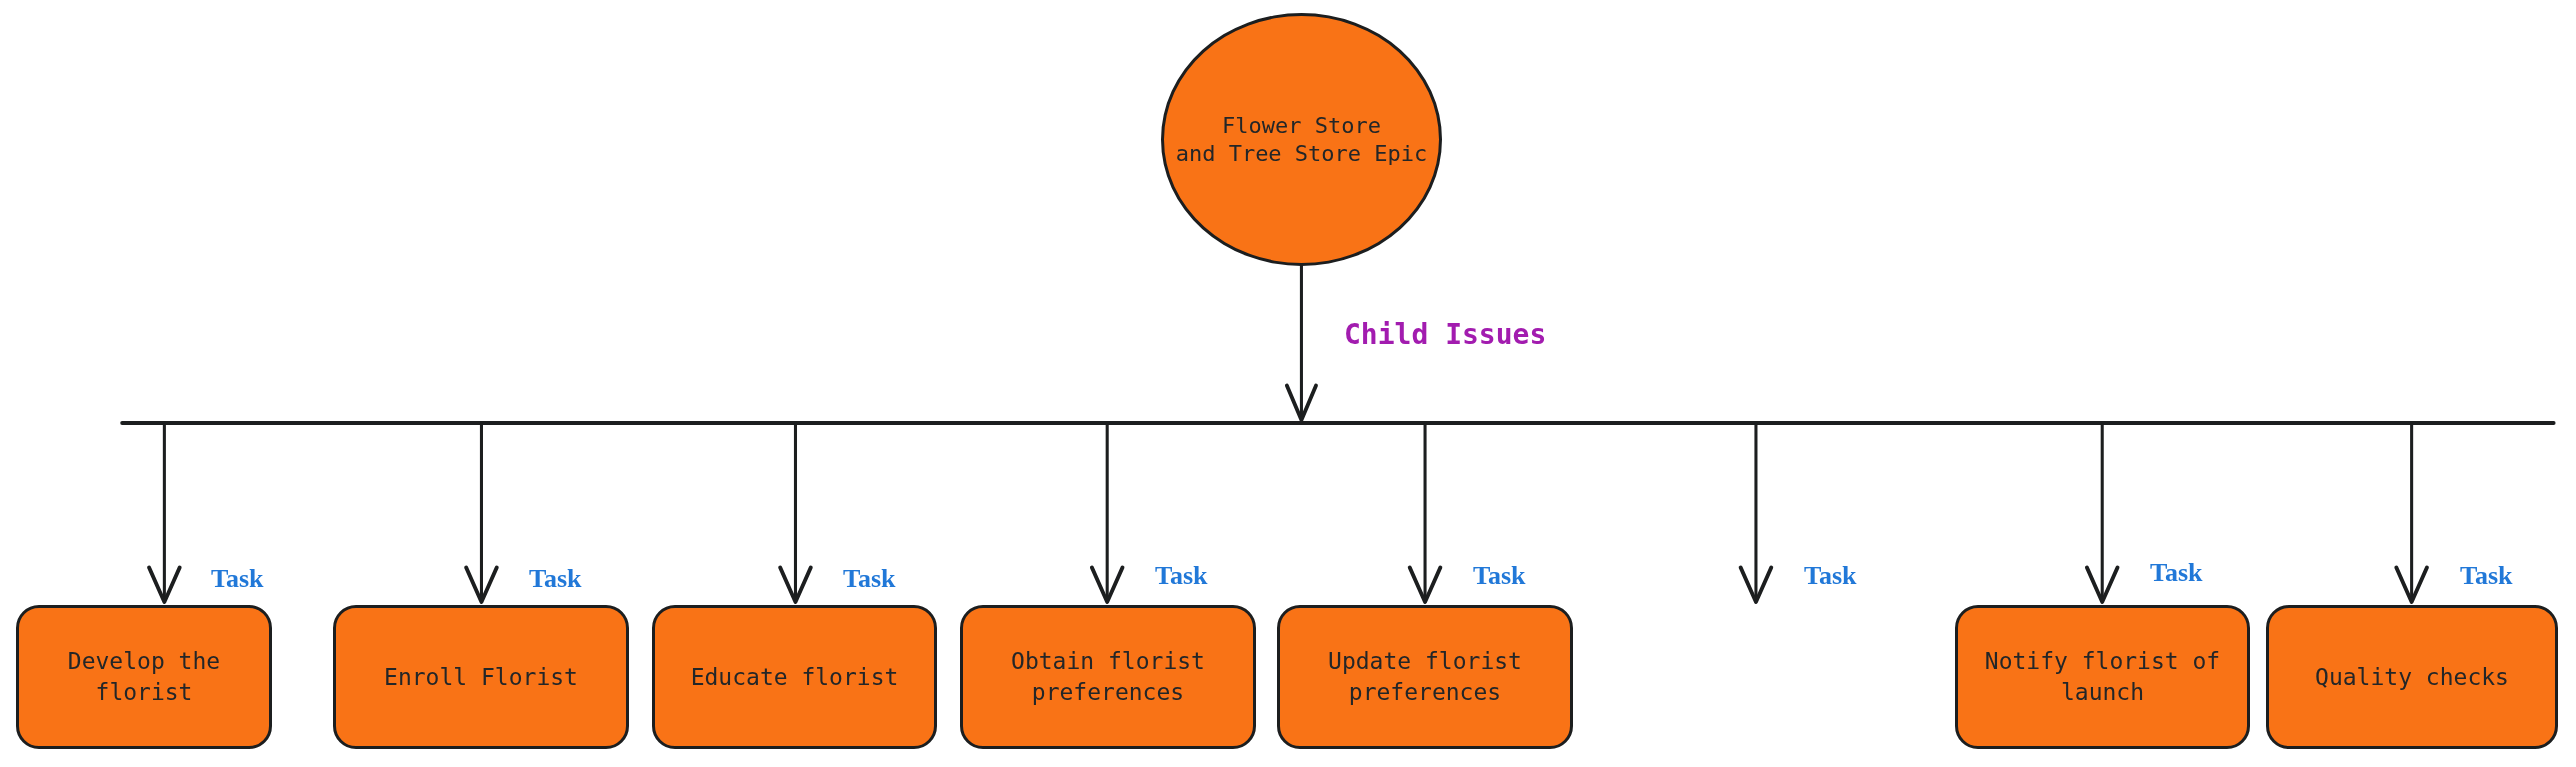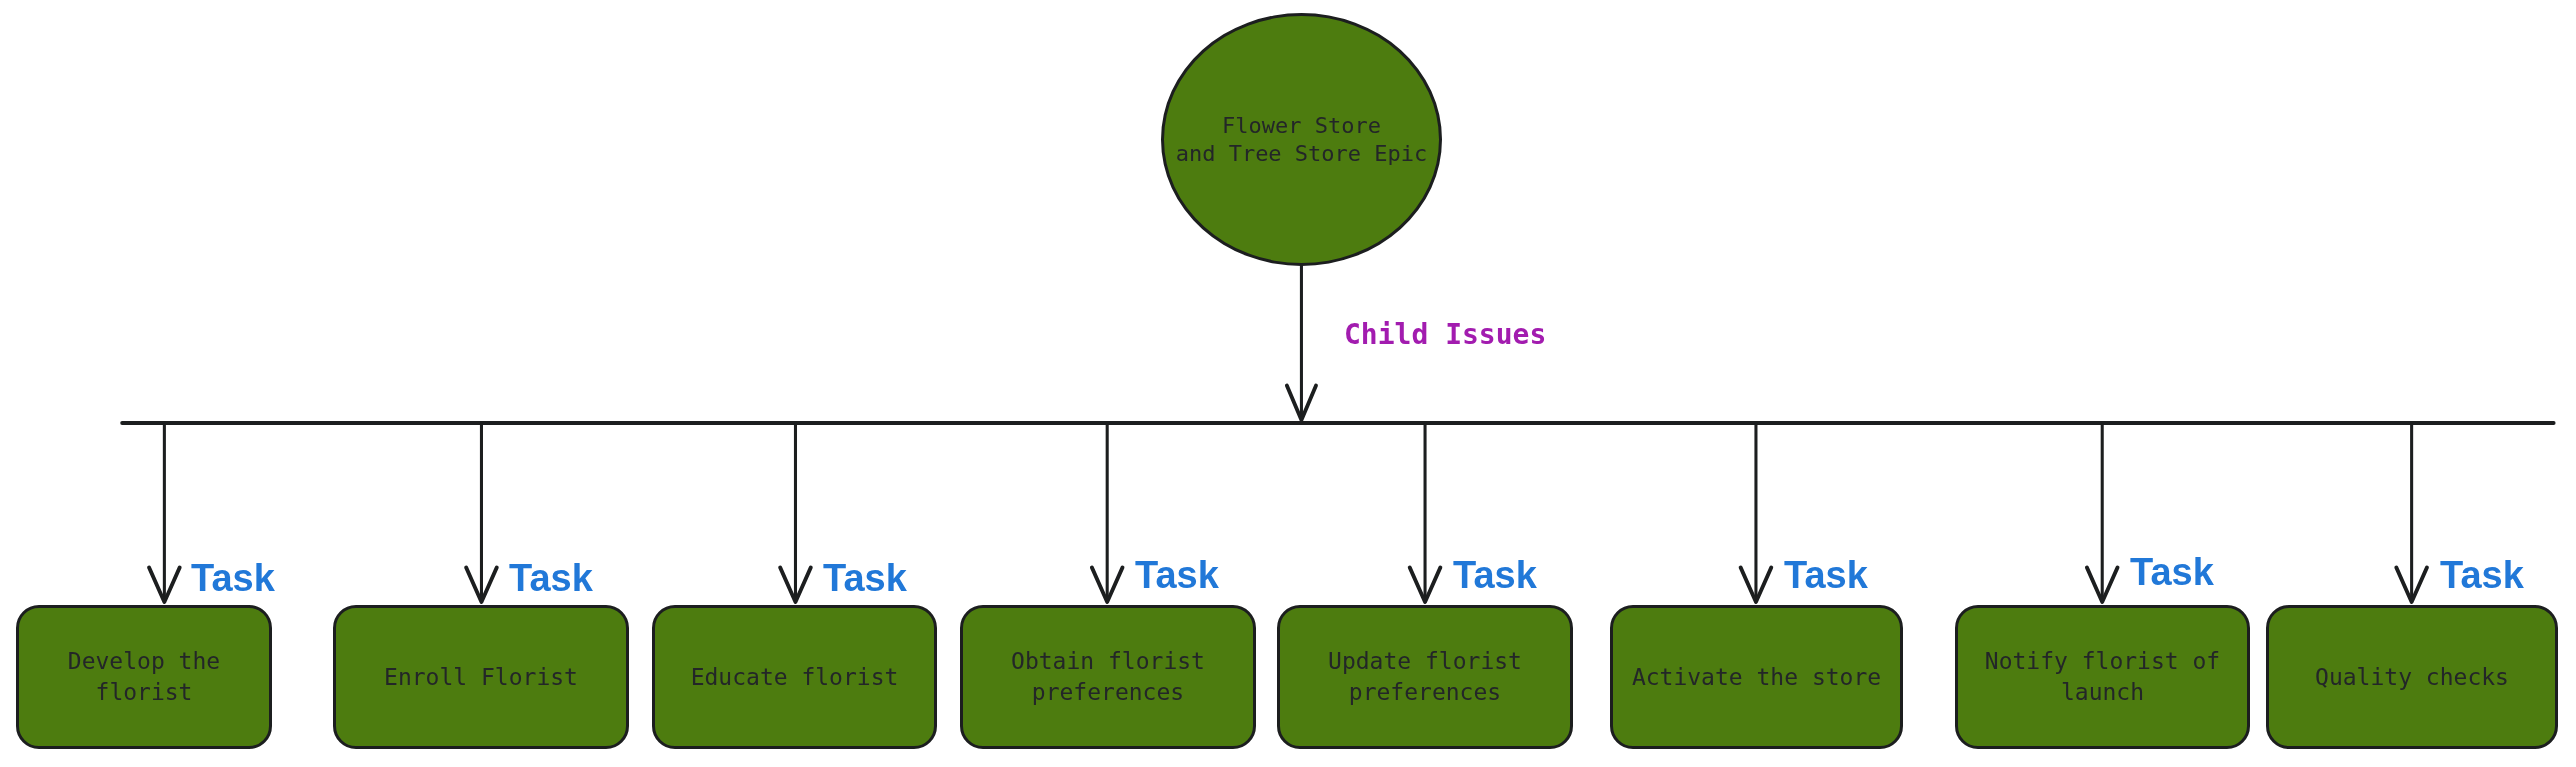--- a/index.html
+++ b/index.html
@@ -9,21 +9,21 @@
     height: 767px;
     background: #ffffff;
     overflow: hidden;
     font-family: "DejaVu Sans Mono", monospace;
   }
   .layer { position: absolute; left: 0; top: 0; }
   .stroke { stroke: #1c1e1f; fill: none; }
   .node {
     position: absolute;
     box-sizing: border-box;
-    background: #4d7c0f;
+    background: #f97316;
     border: 3.1px solid #1c1e1f;
     display: flex;
     align-items: center;
     justify-content: center;
     text-align: center;
     color: #232628;
   }
   .epic {
     border-radius: 50%;
     font-size: 22px;
@@ -43,25 +43,26 @@
     position: absolute;
     white-space: nowrap;
   }
   .child-label {
     font-size: 28px;
     font-weight: 600;
     line-height: 34px;
     color: #a21caf;
   }
   .task-label {
-    font-family: Liberation Sans, sans-serif;
-    font-size: 38px;
+    font-family: Liberation Serif, serif;
+    font-size: 26px;
     line-height: 35px;
     font-weight: 700;
     color: #2178d8;
+    margin-left: 20px;
   }
 </style>
 </head>
 <body>
 
 <div id="canvas">
 
   <svg class="layer" width="2576" height="767" viewBox="0 0 3353 999">
 
     <line x1="158" y1="551" x2="3325" y2="551" class="stroke" stroke-width="5" stroke-linecap="round"></line>
@@ -131,23 +132,20 @@
   </div>
   <div class="node task-box" style="left:333px;  width:296px;">
     <span>Enroll Florist</span>
   </div>
   <div class="node task-box" style="left:1277px; width:296px;">
     <span>Update florist preferences</span>
   </div>
   <div class="node task-box" style="left:960px; width:296px;">
     <span>Obtain florist preferences</span>
   </div>
-  <div class="node task-box" style="left:1610px; width:293px;">
-    <span>Activate the store</span>
-  </div>
   <div class="node task-box" style="left:1955px; width:295px;">
     <span>Notify florist of launch</span>
   </div>
   <div class="node task-box" style="left:2266px; width:292px;">
     <span>Quality checks</span>
   </div>
 
 </div>
 
 

